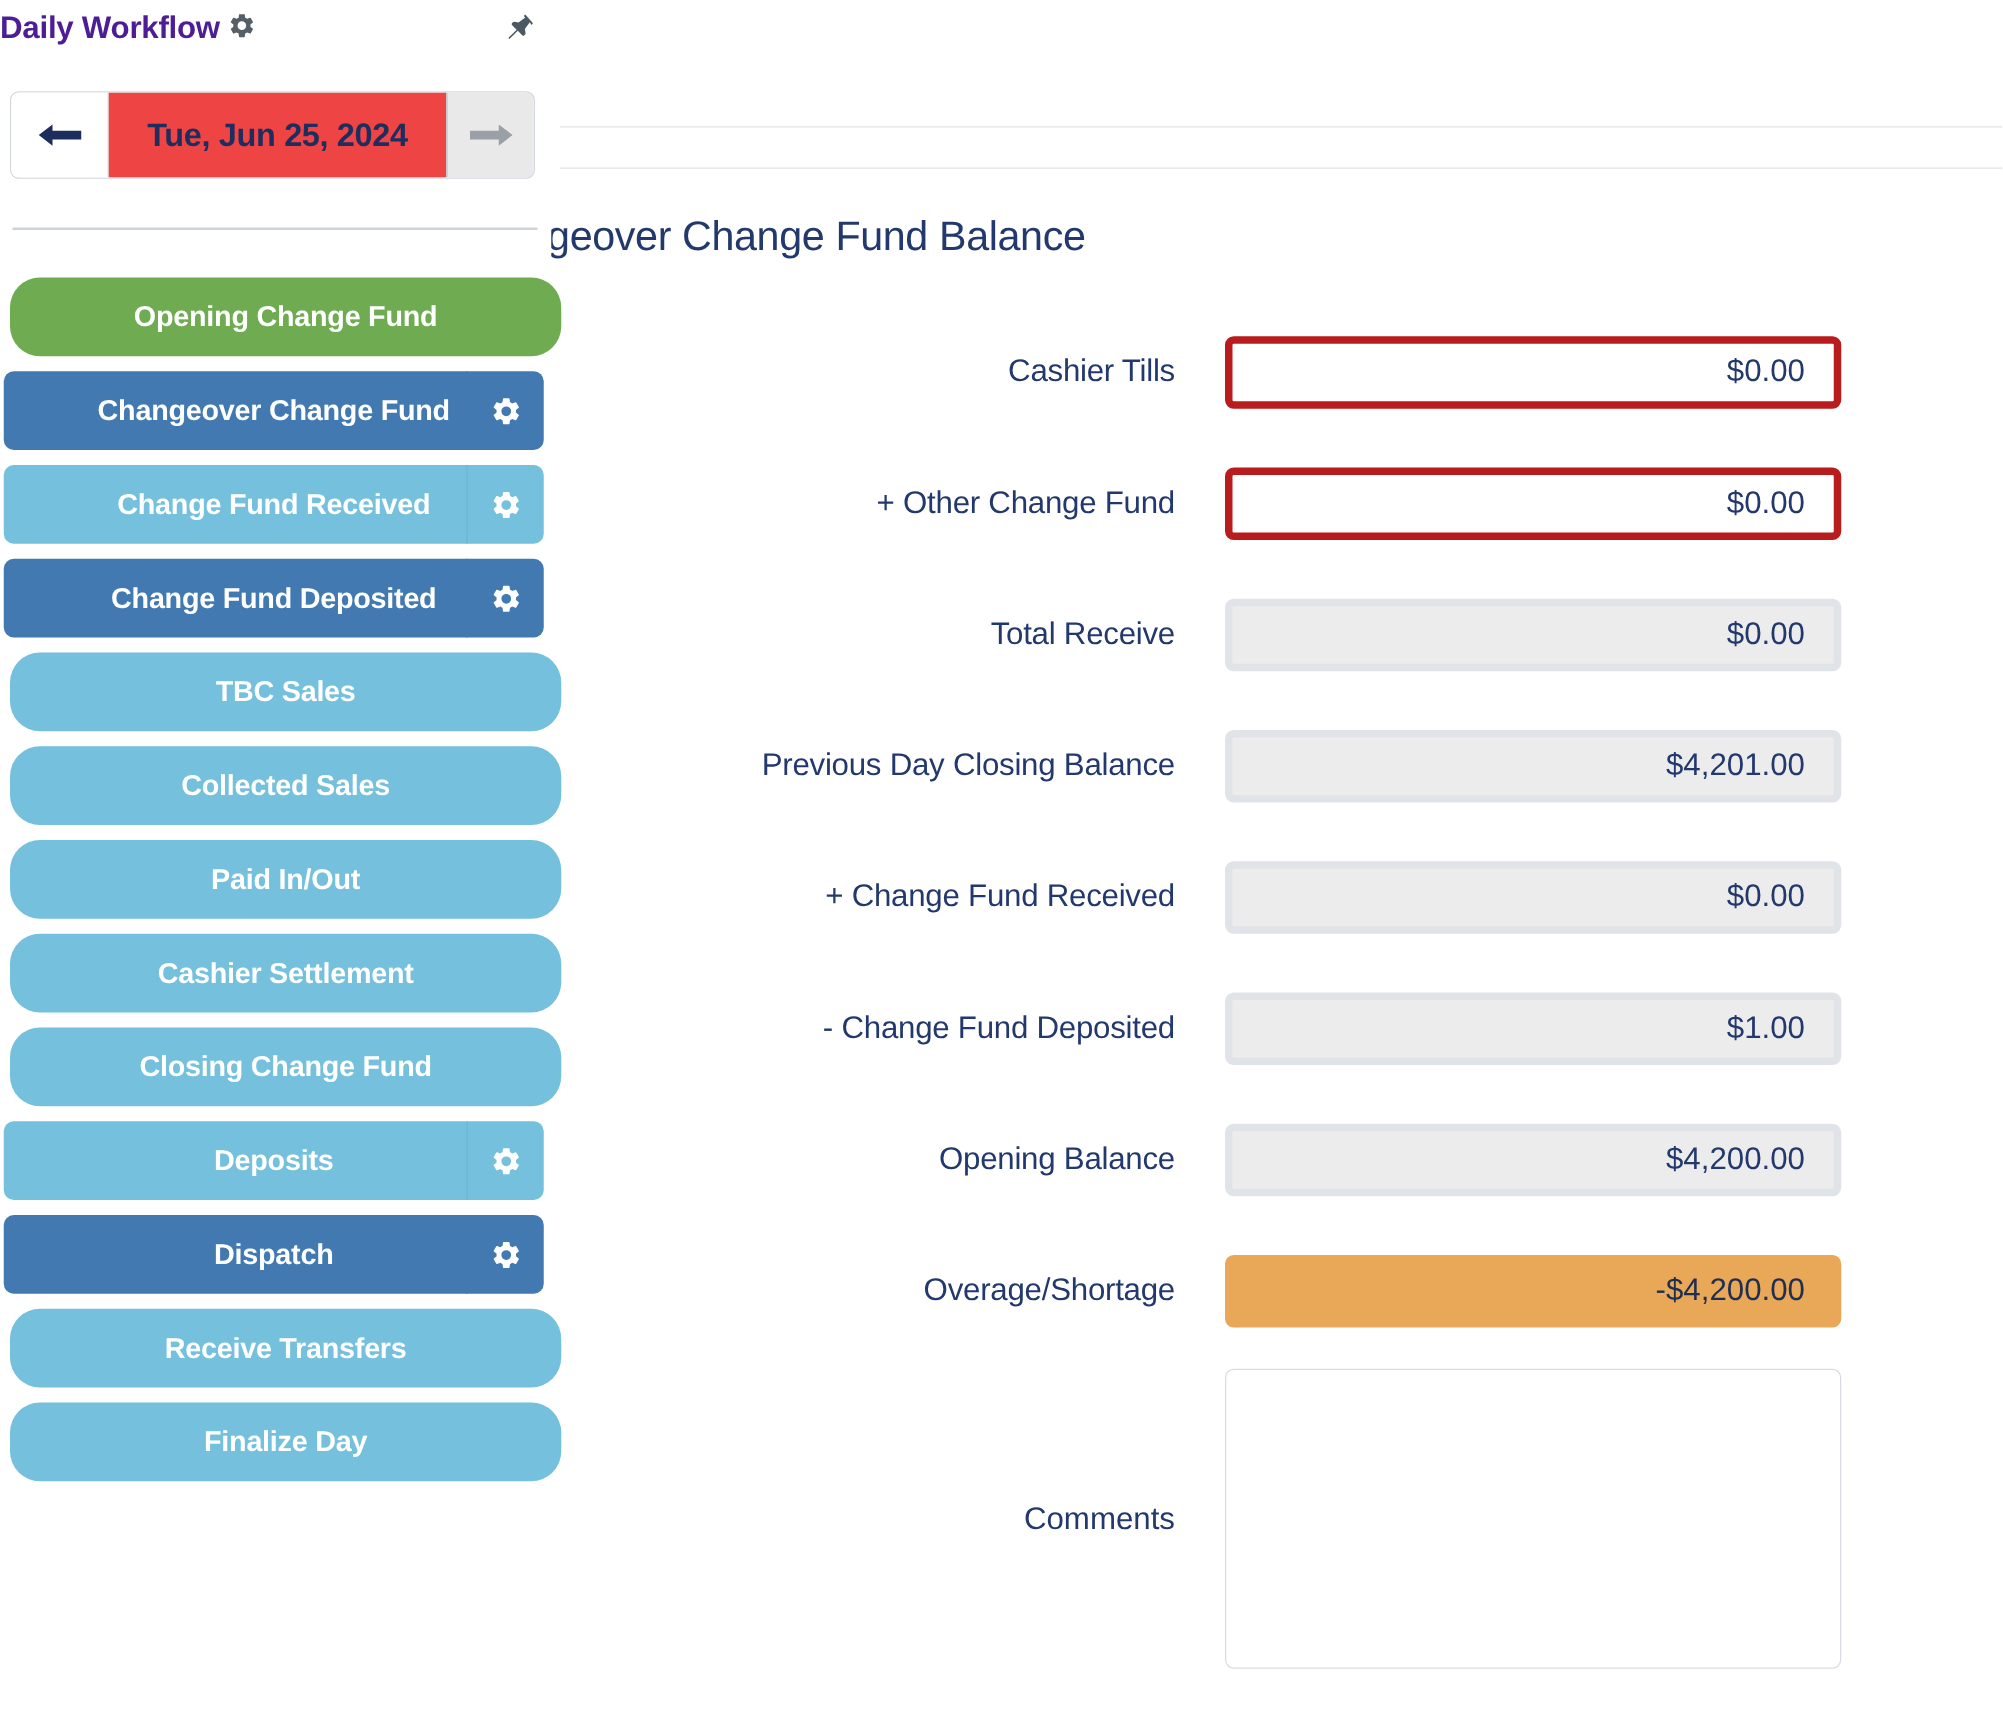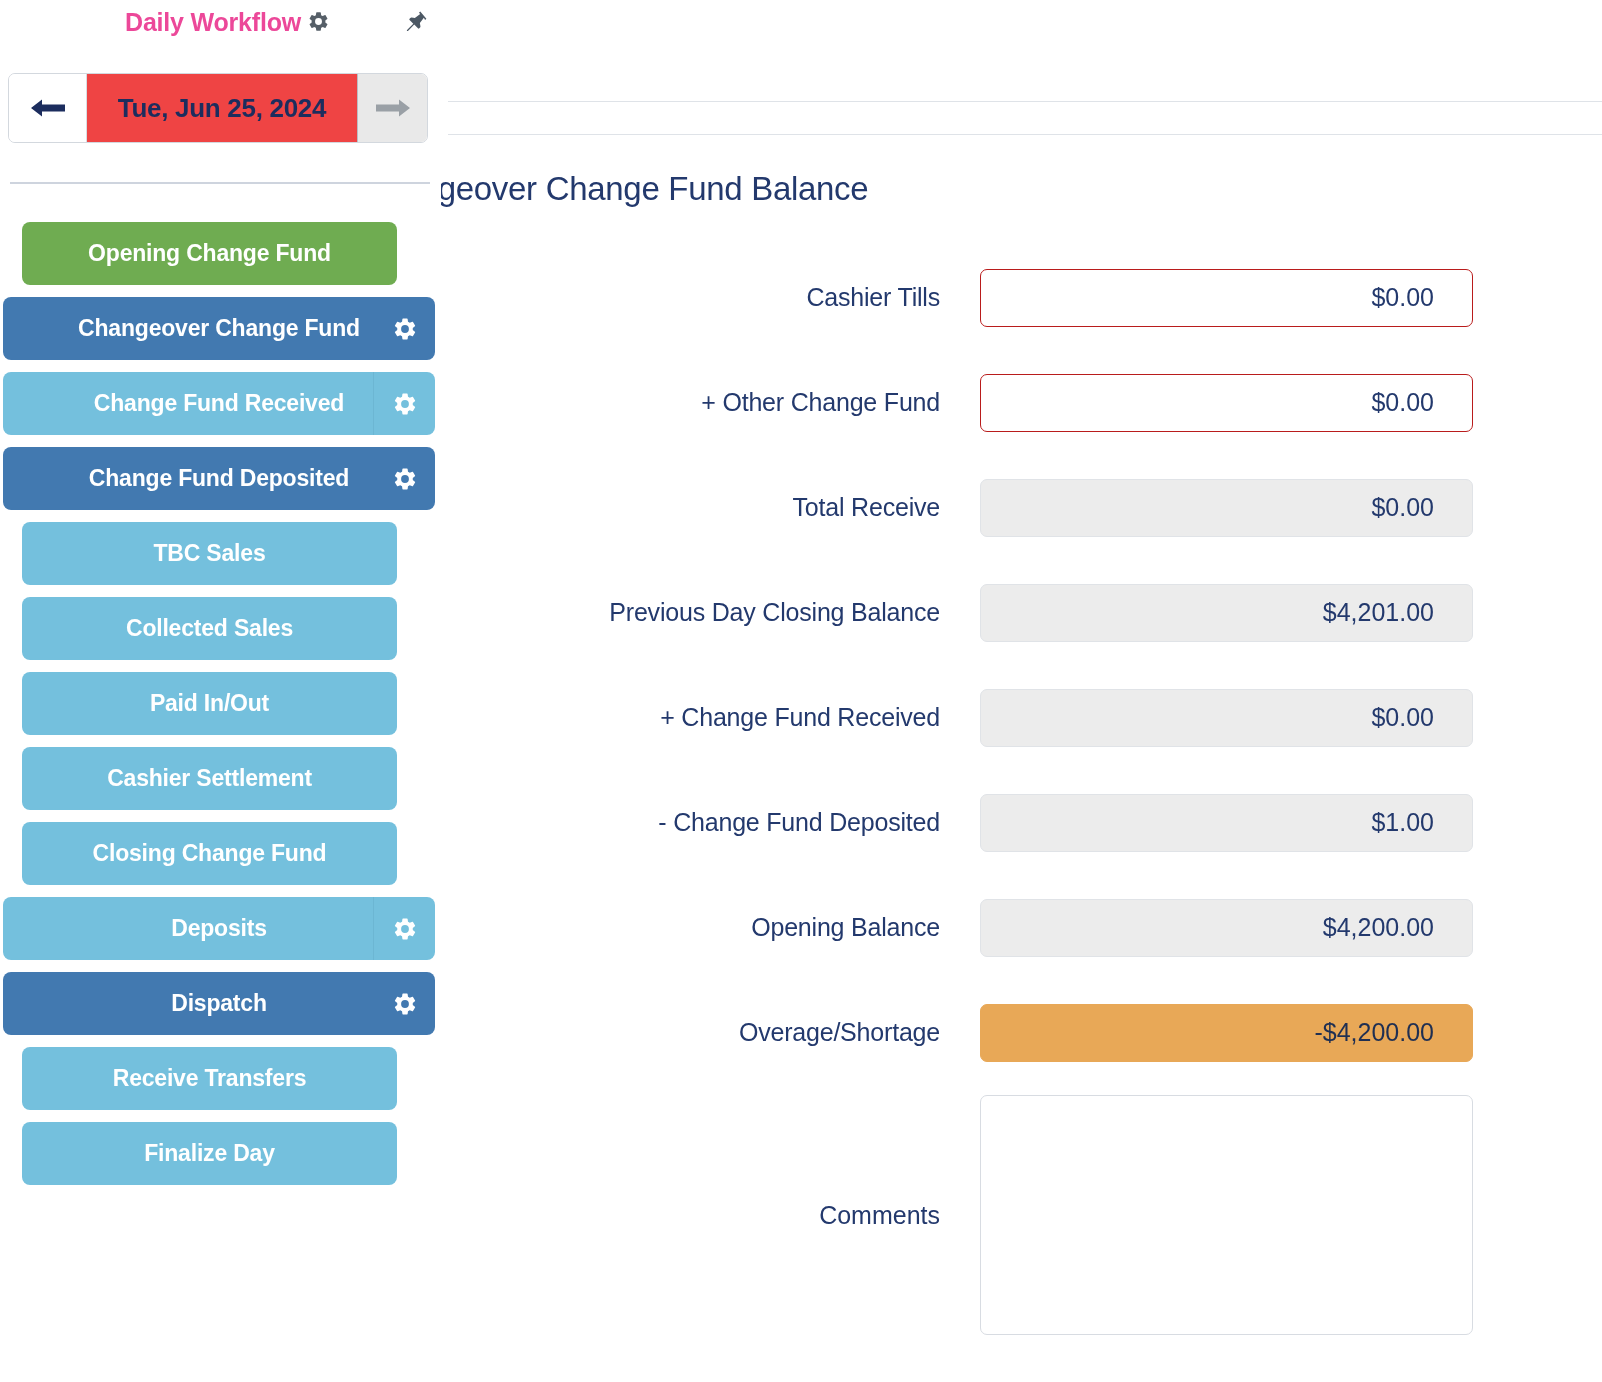--- a/index.html
+++ b/index.html
@@ -43,24 +43,24 @@
 
   .panel-head {
     position: relative;
     height: 56px;
   }
   .panel-title {
     position: absolute;
     left: 0px;
     top: 8px;
     width: 330px;
-    text-align: right;
+    text-align: left;
     font-size: 25px;
     font-weight: bold;
-    color: #ec4899;
+    color: #4c1d95;
     letter-spacing: -0.2px;
     white-space: nowrap;
   }
   .panel-title .gear-inline {
     display: inline-block;
     vertical-align: -2px;
     margin-left: 6px;
   }
   .pin-btn {
     position: absolute;
@@ -164,21 +164,21 @@
     justify-content: center;
     cursor: pointer;
   }
   .step.green  { background: #6fac51; }
   .step.dark   { background: #4279b0; text-align: right; }
   .step.light  { background: #74c0dd; }
   .step.light .step-gear { border-left: 1px solid #6cb6d3; }
   .step.dark  .step-gear { border-left: 1px solid #4279b0; }
 
   
-  .step.inset { margin-left: 19px; width: 375px; }
+  .step.inset { margin-left: 5px; width: 441px; border-radius: 24px; }
 
   
   #main {
     position: absolute;
     left: 0px;
     top: 0px;
     right: 0px;
     bottom: 0px;
     z-index: 1;
   }
@@ -212,27 +212,27 @@
     text-align: right;
     padding-right: 40px;
     font-size: 25px;
     color: #23396d;
     letter-spacing: -0.2px;
     white-space: nowrap;
   }
   .form-row .f-field {
     width: 493px;
     height: 58px;
-    border: 1px solid #b91c1c;
+    border: 6px solid #b91c1c;
     border-radius: 7px;
     background: #ffffff;
     display: flex;
     align-items: center;
     justify-content: flex-end;
-    padding-right: 38px;
+    padding-right: 23px;
     font-size: 25px;
     color: #23396d;
     font-weight: normal;
   }
   .form-row .f-field.readonly {
     background: #ececec;
     border-color: #e0e3e7;
   }
   .form-row .f-field.alert {
     background: #e8a857;

